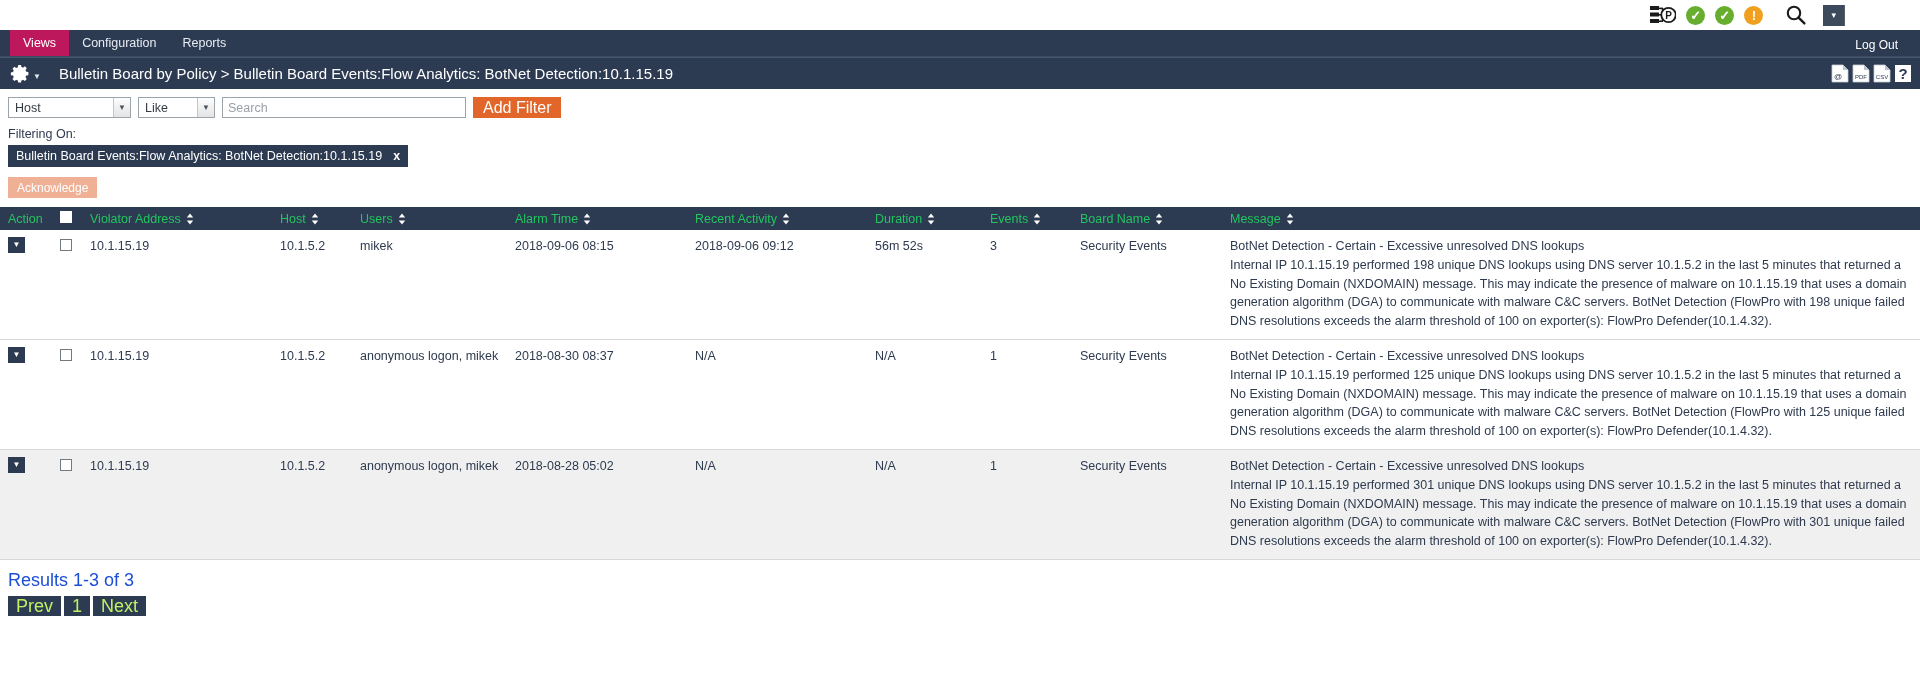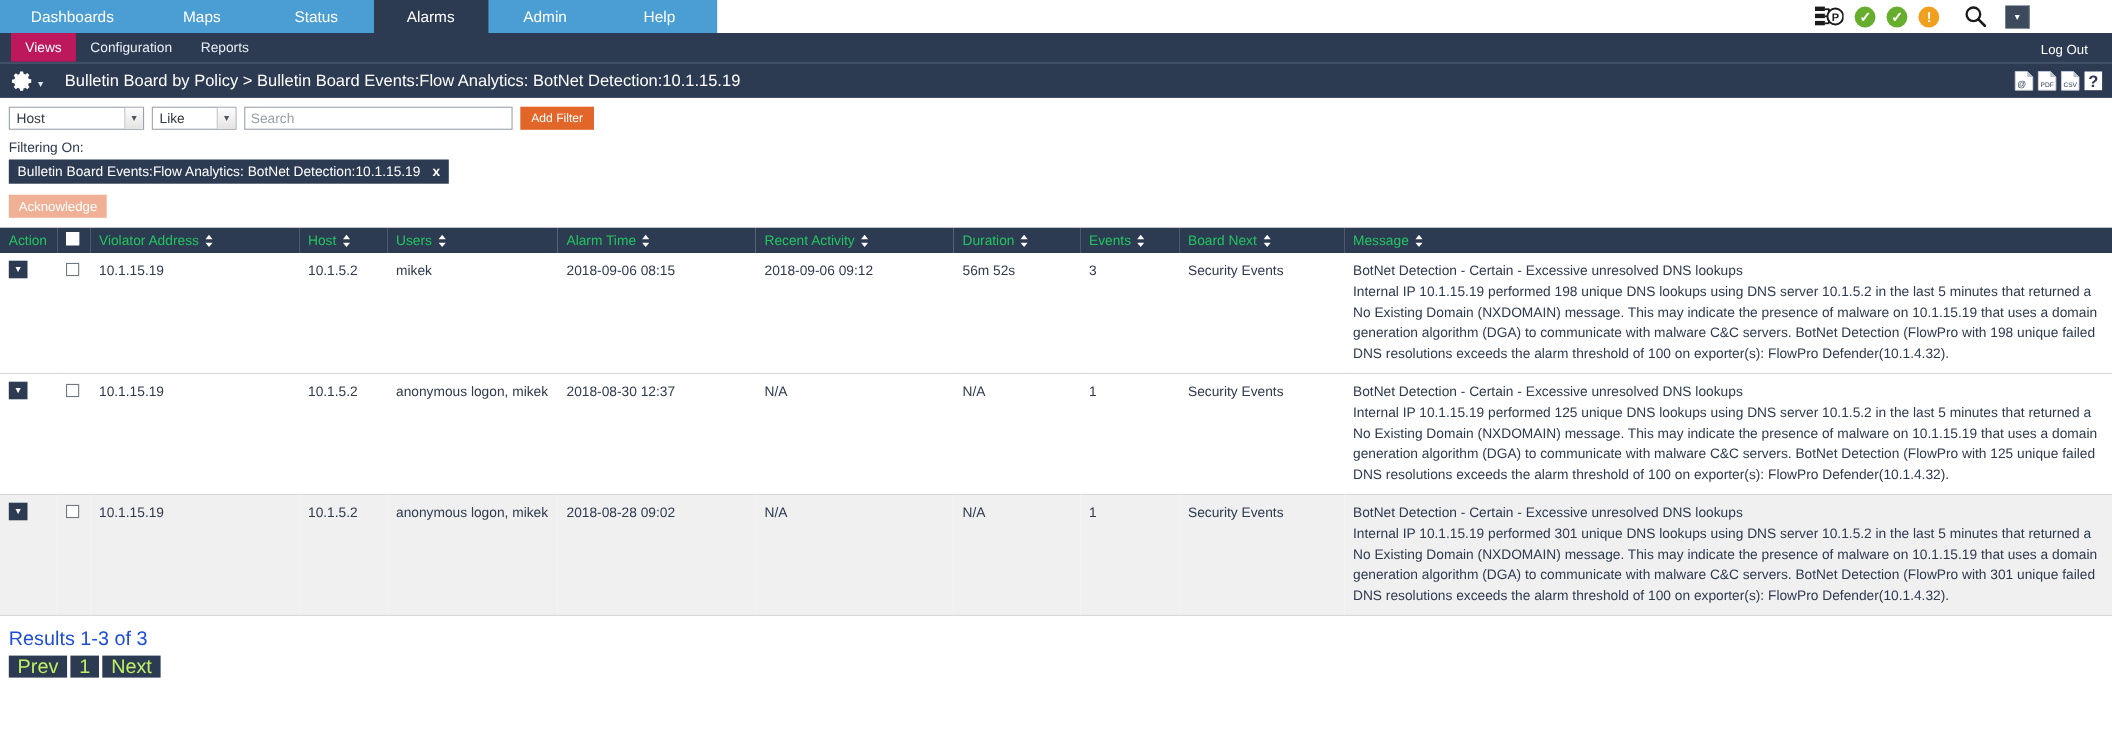--- a/index.html
+++ b/index.html
@@ -142,21 +142,21 @@
     background: #fff;
     font-size: 12.5px;
     padding: 0 5px;
     color: #333a42;
     font-family: "Liberation Sans", sans-serif;
   }
   .search-input::placeholder { color: #9aa0a7; }
   .addfilter-btn {
     background: #e2662a;
     color: #ffffff;
-    font-size: 11px;
+    font-size: 16px;
     height: 21px;
     padding: 0 10px;
     border: none;
     cursor: pointer;
     font-family: "Liberation Sans", sans-serif;
   }
 
   
   .filtering-label {
     padding: 9px 0 4px 8px;
@@ -269,40 +269,20 @@
     font-family: "Liberation Sans", sans-serif;
   }
 </style>
 </head>
 <body>
 
 
 
 
 <div class="topnav">
-  <div class="topnav-items">
-    <div class="topnav-item">
-        <span>Dashboards</span>
-      </div>
-    <div class="topnav-item">
-        <span>Maps</span>
-      </div>
-    <div class="topnav-item">
-        <span>Status</span>
-      </div>
-    <div class="topnav-item active">
-        <span>Alarms</span>
-      </div>
-    <div class="topnav-item">
-        <span>Admin</span>
-      </div>
-    <div class="topnav-item">
-        <span>Help</span>
-      </div>
-  </div>
   <div class="topnav-spacer"></div>
   <div class="topnav-right">
 
     <span title="policy">
       <svg class="icon-policy" viewBox="0 0 26 20">
         <rect x="0" y="1" width="9" height="4" fill="#1b1b1b"></rect>
         <rect x="0" y="7.5" width="9" height="4" fill="#1b1b1b"></rect>
         <rect x="0" y="14" width="9" height="4" fill="#1b1b1b"></rect>
         <rect x="9" y="2.6" width="4" height="1.6" fill="#1b1b1b"></rect>
         <rect x="9" y="9" width="4" height="1.6" fill="#1b1b1b"></rect>
@@ -486,21 +466,21 @@
             </svg>
           </span></th>
       <th><span class="th-inner">
             <span>Events</span>
             <svg class="sortico" viewBox="0 0 8 12">
               <path d="M4 0.5 L7.2 4.4 H0.8 Z" fill="#ffffff"></path>
               <path d="M4 11.5 L7.2 7.6 H0.8 Z" fill="#ffffff"></path>
             </svg>
           </span></th>
       <th><span class="th-inner">
-            <span>Board Next</span>
+            <span>Board Name</span>
             <svg class="sortico" viewBox="0 0 8 12">
               <path d="M4 0.5 L7.2 4.4 H0.8 Z" fill="#ffffff"></path>
               <path d="M4 11.5 L7.2 7.6 H0.8 Z" fill="#ffffff"></path>
             </svg>
           </span></th>
       <th><span class="th-inner">
             <span>Message</span>
             <svg class="sortico" viewBox="0 0 8 12">
               <path d="M4 0.5 L7.2 4.4 H0.8 Z" fill="#ffffff"></path>
               <path d="M4 11.5 L7.2 7.6 H0.8 Z" fill="#ffffff"></path>
@@ -528,39 +508,39 @@
       </td>
     </tr>
     <tr class="grid-row row-odd">
       <td>
           <span class="act-btn">▼</span>
         </td>
       <td><span class="cb"></span></td>
       <td>10.1.15.19</td>
       <td>10.1.5.2</td>
       <td>anonymous logon, mikek</td>
-      <td>2018-08-30 12:37</td>
+      <td>2018-08-30 08:37</td>
       <td>N/A</td>
       <td>N/A</td>
       <td>1</td>
       <td>Security Events</td>
       <td>
         <div class="msg-title">BotNet Detection - Certain - Excessive unresolved DNS lookups</div>
         <div class="msg-body">Internal IP 10.1.15.19 performed 125 unique DNS lookups using DNS server 10.1.5.2 in the last 5 minutes that returned a No Existing Domain (NXDOMAIN) message. This may indicate the presence of malware on 10.1.15.19 that uses a domain generation algorithm (DGA) to communicate with malware C&amp;C servers. BotNet Detection (FlowPro with 125 unique failed DNS resolutions exceeds the alarm threshold of 100 on exporter(s): FlowPro Defender(10.1.4.32).</div>
       </td>
     </tr>
     <tr class="grid-row row-even">
       <td>
           <span class="act-btn">▼</span>
         </td>
       <td><span class="cb"></span></td>
       <td>10.1.15.19</td>
       <td>10.1.5.2</td>
       <td>anonymous logon, mikek</td>
-      <td>2018-08-28 09:02</td>
+      <td>2018-08-28 05:02</td>
       <td>N/A</td>
       <td>N/A</td>
       <td>1</td>
       <td>Security Events</td>
       <td>
         <div class="msg-title">BotNet Detection - Certain - Excessive unresolved DNS lookups</div>
         <div class="msg-body">Internal IP 10.1.15.19 performed 301 unique DNS lookups using DNS server 10.1.5.2 in the last 5 minutes that returned a No Existing Domain (NXDOMAIN) message. This may indicate the presence of malware on 10.1.15.19 that uses a domain generation algorithm (DGA) to communicate with malware C&amp;C servers. BotNet Detection (FlowPro with 301 unique failed DNS resolutions exceeds the alarm threshold of 100 on exporter(s): FlowPro Defender(10.1.4.32).</div>
       </td>
     </tr>
   </tbody>

